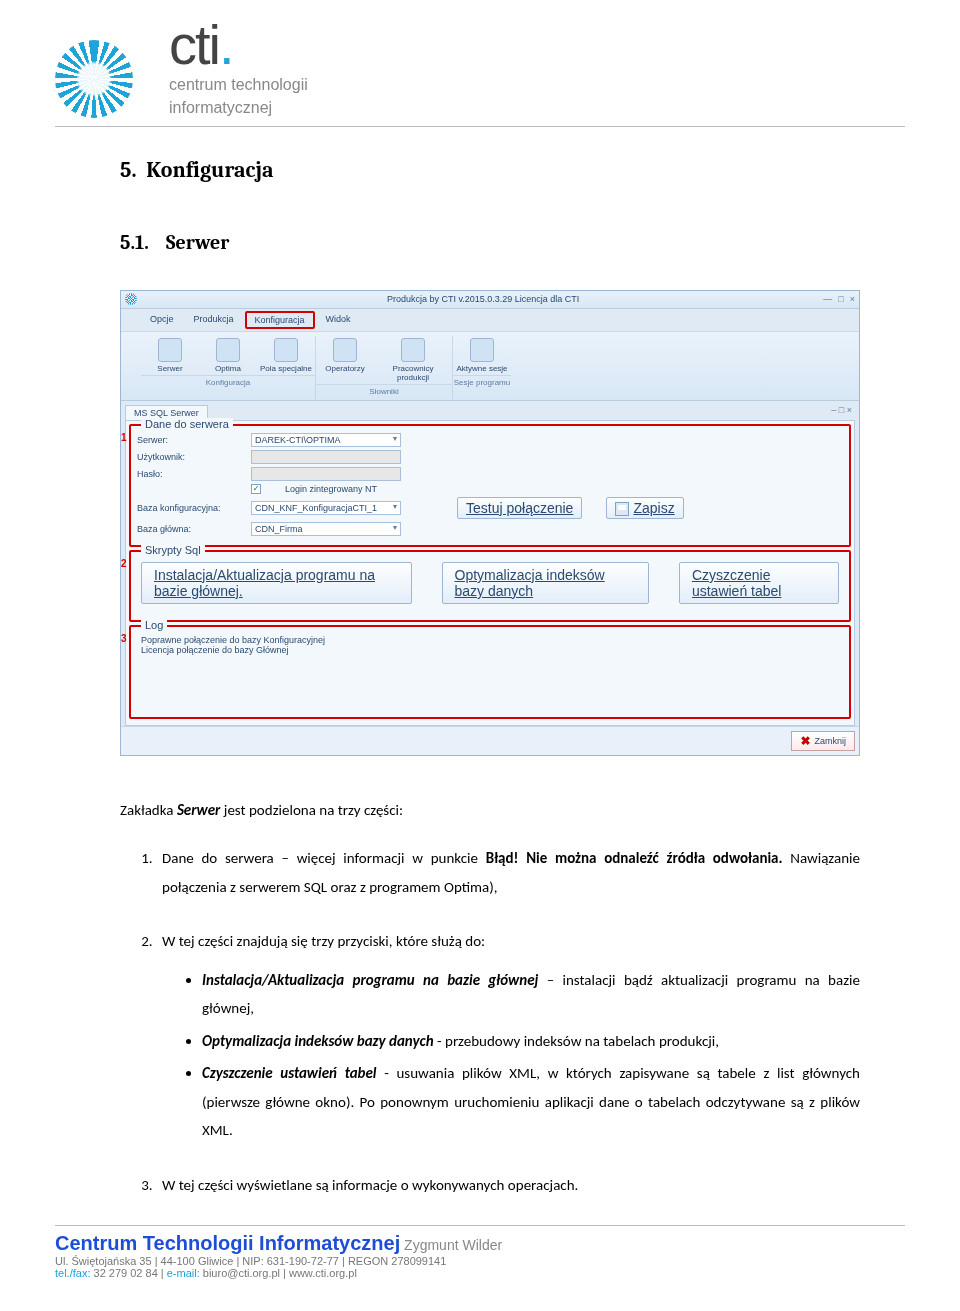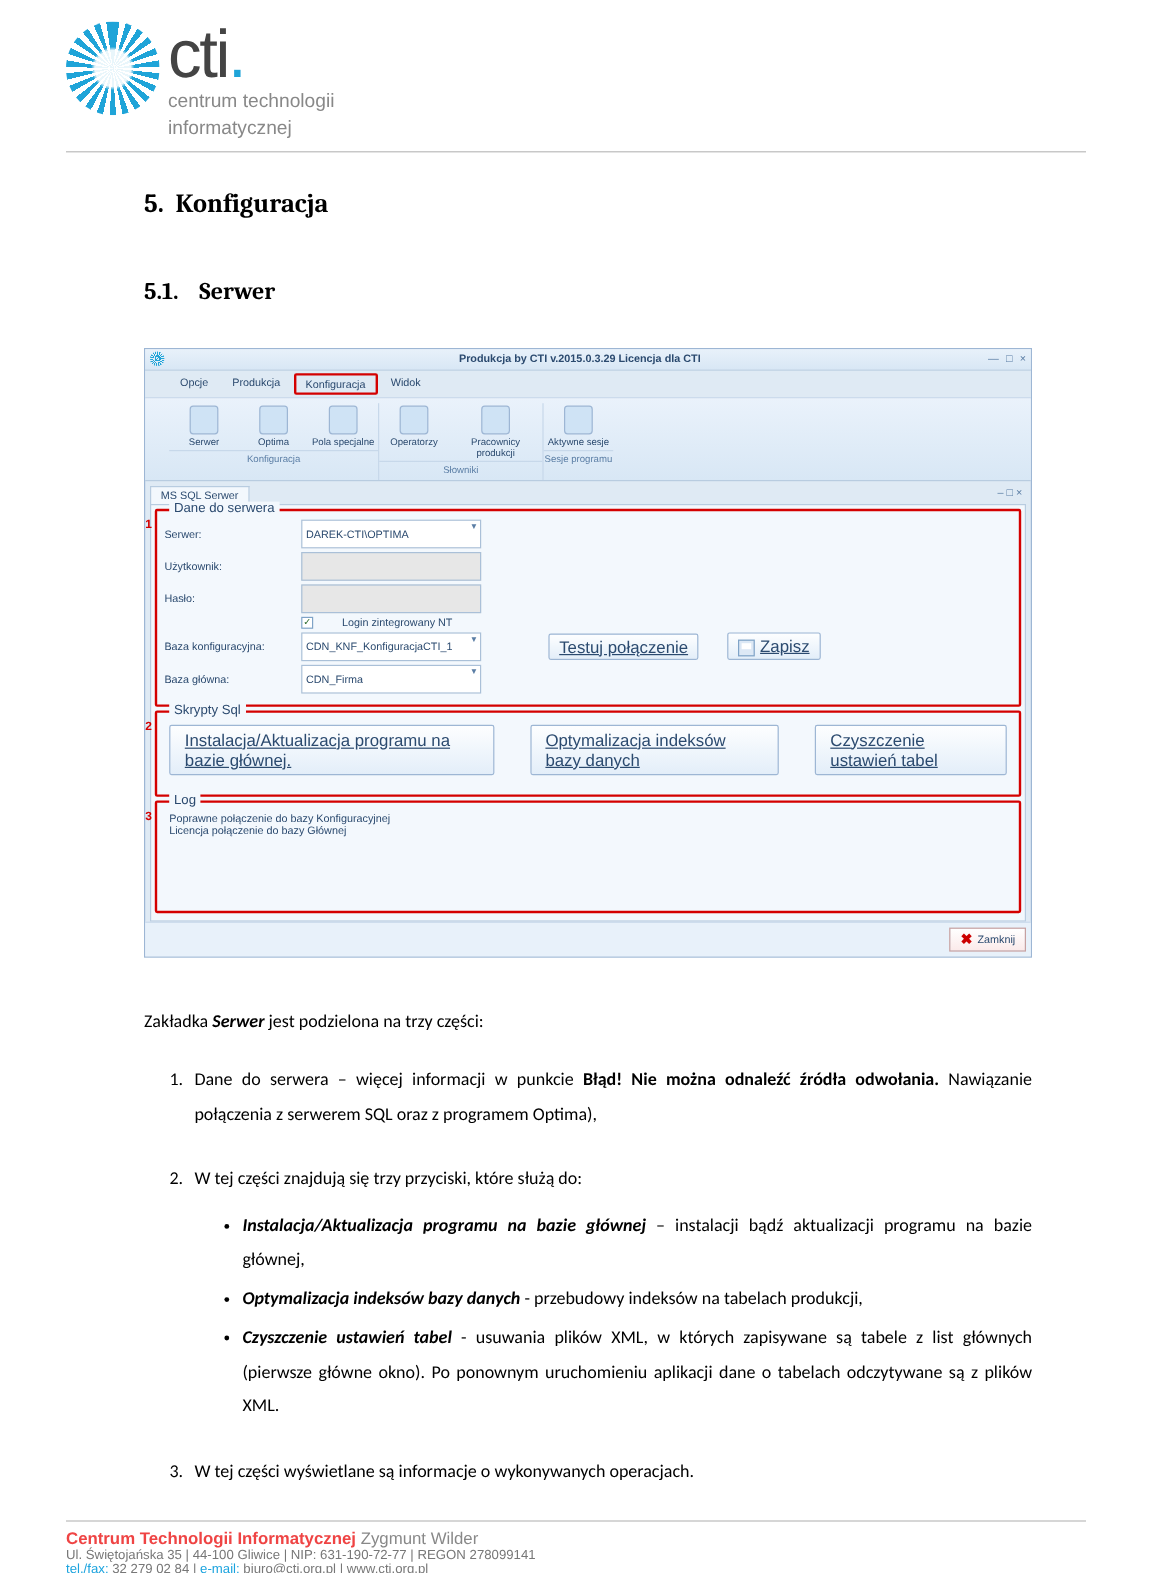--- a/index.html
+++ b/index.html
@@ -1,19 +1,19 @@
 <!DOCTYPE html>
 <html><head>
 <meta charset="utf-8">
 <style>
   * { box-sizing: border-box; margin: 0; padding: 0; }
   html, body { width: 960px; background: #fff; font-family: Cambria, Georgia, serif; color: #000; }
   .page { width: 960px; min-height: 1311px; position: relative; padding: 0; }
   .header-area { padding: 18px 0 0 55px; }
-  .logo-block { display: flex; align-items: flex-start; gap: 7px; }
+  .logo-block { display: flex; align-items: flex-end; gap: 36px; }
   .swirl {
     width: 78px; height: 78px; border-radius: 50%;
     background:
       repeating-conic-gradient(from 0deg, #1fa4d8 0deg 8deg, rgba(255,255,255,0) 8deg 16deg),
       radial-gradient(circle at center, #fff 0 11px, transparent 11px);
     position: relative;
   }
   .swirl::after {
     content:""; position:absolute; inset:0; border-radius:50%;
     background: radial-gradient(circle at center, rgba(255,255,255,0.9) 0 15px, transparent 18px);
@@ -41,21 +41,21 @@
   .app-titlebar {
     display:flex; align-items:center; background: linear-gradient(#e8f1fa,#d8e7f5);
     border-bottom:1px solid #b8cce0; height: 18px; padding: 0 4px;
   }
   .app-titlebar .winicon {
     width:12px;height:12px;border-radius:50%;
     background:
       repeating-conic-gradient(from 0deg,#1fa4d8 0deg 10deg, rgba(255,255,255,0) 10deg 20deg);
     margin-right:6px;
   }
-  .app-title { flex:1; text-align:center; color:#2b4a6f; font-size:9px;font-weight:bold; }
+  .app-title { flex:1; text-align:center; color:#2b4a6f; font-size:9px; }
   .win-ctrls { display:flex; gap:6px; color:#5b7ea5; }
   .menubar { display:flex; gap:2px; padding: 2px 20px; background:#dfeaf4; border-bottom:1px solid #c7d8ea; }
   .menubar .mitem { padding: 2px 8px; border: 1px solid transparent; border-radius:2px; }
   .menubar .mitem.highlight { border: 2px solid #d40000; }
   .ribbon { display:flex; padding: 4px 20px 0 20px; background: linear-gradient(#eaf2fb,#d8e7f5); border-bottom:1px solid #b8cce0; }
   .ribbon-group { display:flex; flex-direction:column; align-items:center; padding:0 0 2px 0; border-right:1px solid #c7d8ea; }
   .ribbon-items { display:flex; gap:0; }
   .ribbon-btn { display:flex; flex-direction:column; align-items:center; width:58px; padding:2px 2px; gap:2px; }
   .ribbon-btn .ricon { width:24px; height:24px; background:#cfe3f5; border:1px solid #9db6d4; border-radius:3px; position:relative; }
   .ribbon-btn .rlabel { font-size:8px; color:#2b4a6f; text-align:center; }
@@ -69,21 +69,21 @@
   .subtab-body {
     background:#f3f8fd; border:1px solid #b8cce0; padding:3px; position:relative;
   }
   .subtab-x { position:absolute; top:-16px; right:2px; font-size:9px; color:#5b7ea5; }
 
   .fieldset { border: 2px solid #d40000; border-radius:2px; margin-bottom:3px; padding:4px 6px 6px 6px; position:relative; background:#f3f8fd; }
   .fieldset .legend { position:absolute; top:-8px; left:10px; background:#f3f8fd; padding:0 4px; font-size:11px; color:#2b4a6f; }
   .fieldset .marker { position:absolute; left:-10px; top:6px; color:#d40000; font-weight:bold; font-size:10px; }
   .frow { display:flex; align-items:center; gap:24px; margin:3px 0; }
   .flabel { width:90px; font-size:9px; color:#2b4a6f; }
-  .finput { width:150px; height:24px; border:1px solid #aac0d8; background:#fff; font-size:9px; padding:0 3px; display:flex; align-items:center; }
+  .finput { width:150px; height:14px; border:1px solid #aac0d8; background:#fff; font-size:9px; padding:0 3px; display:flex; align-items:center; }
   .finput.gray { background:#e7e7e7; }
   .fcombo { position:relative; }
   .fcombo::after { content:"▾"; position:absolute; right:3px; top:0; font-size:8px; color:#5b7ea5; }
   .fcheck { width:10px; height:10px; border:1px solid #7fa3c7; background:#fff; display:inline-flex; align-items:center; justify-content:center; font-size:8px; color:#2b6a2b; }
   .fbtn { border:1px solid #9db6d4; background:linear-gradient(#fdfeff,#e3eef9); padding:2px 8px; font-size:14px; color:#2b4a6f; border-radius:2px;text-decoration:underline; }
   .fbtn .save-icon { display:inline-block; width:14px; height:14px; border:1px solid #7fa3c7; background:#dce8f5; margin-right:4px; vertical-align:middle; position:relative; }
   .fbtn .save-icon::after { content:""; position:absolute; left:2px; top:2px; width:8px; height:5px; background:#fff; }
 
   .scripts-row { display:flex; gap:30px; justify-content:flex-start; padding:6px 4px 10px 4px; }
   .scripts-row .fbtn { padding:4px 12px; }
@@ -99,21 +99,21 @@
   .body-text p.intro { margin-bottom: 20px; }
   .body-text ol { list-style: decimal; padding-left: 36px; }
   .body-text ol > li { margin-bottom: 26px; text-align: justify; padding-left: 6px; }
   .body-text ul { list-style: disc; padding-left: 40px; margin-top: 10px; }
   .body-text ul li { margin-bottom: 4px; text-align: justify; }
   .bold-it { font-weight: bold; font-style: italic; }
   .bold { font-weight: bold; }
 
   .hr-bot { border:none; border-top:1px solid #bbb; margin: 20px 55px 6px 55px; }
   .footer { padding: 0 0 0 55px; font-family: Verdana, Arial, sans-serif; font-size: 12px; color:#555; }
-  .footer .company { color:#ef4444; font-weight:bold; font-size:14px; }
+  .footer .company { color:#1d4ed8; font-weight:bold; font-size:20px; }
   .footer .author { color:#888; font-size:14px; }
   .footer .line2, .footer .line3 { font-size:11px; color:#777; }
   .footer .lbl { color:#1ba3de; }
 </style>
 </head>
 <body>
 
 <div class="page">
 
   <div class="header-area">

